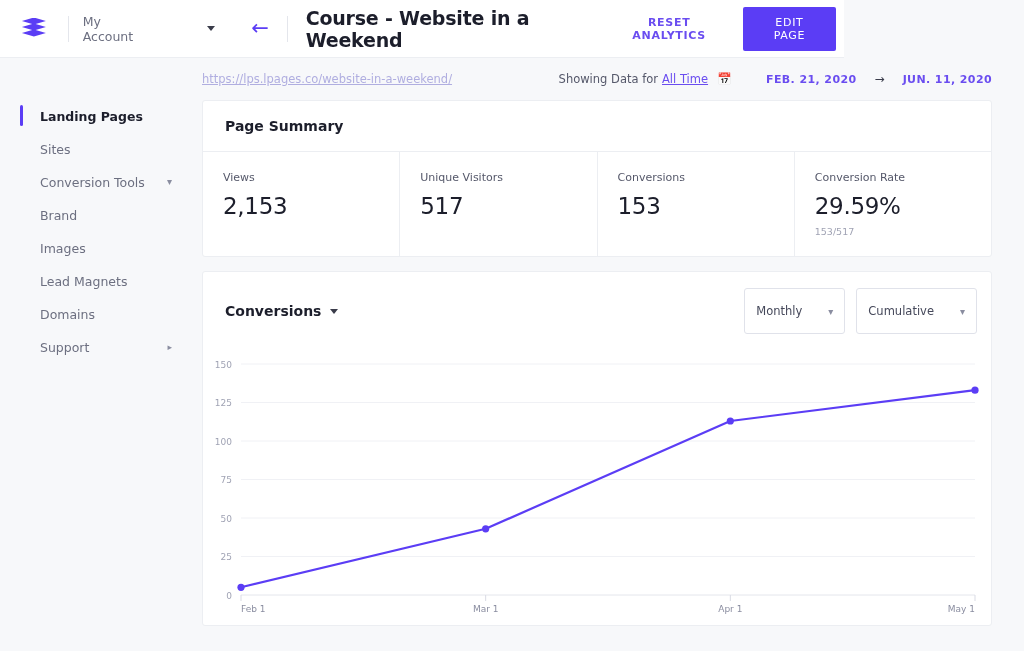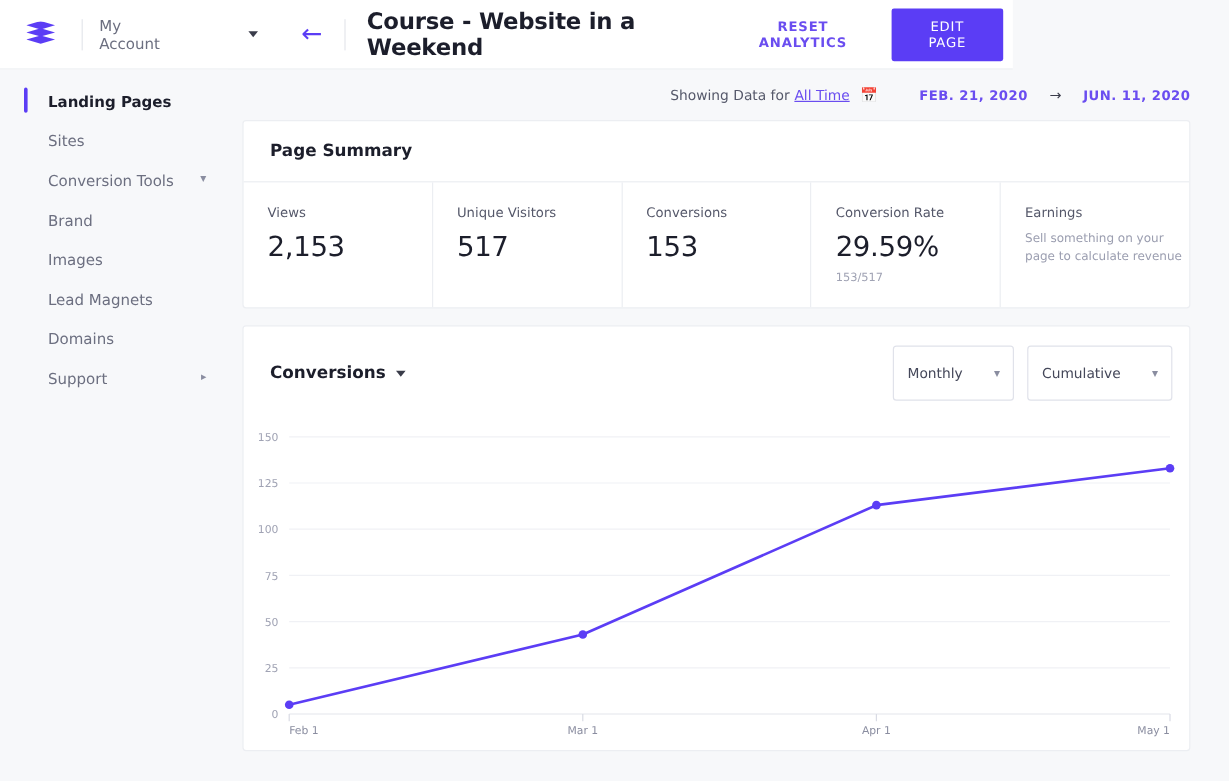--- a/index.html
+++ b/index.html
@@ -68,21 +68,21 @@
   
   .sidebar {
     position:absolute; top:58px; left:0; width:190px; height:593px;
     background:#f7f8fa; padding-top:12px;
   }
   .nav-item {
     position:relative; display:flex; align-items:center;
     height:28px; padding:0 18px 0 40px; margin-bottom:5px;
     font-size:12.5px; color:#6c6f80; cursor:pointer;
   }
-  .nav-item.active { color:#1c1e2b; font-weight:bold; }
+  .nav-item.active { color:#1c1e2b; font-weight:bold;margin-top:32px; }
   .nav-item.active::before {
     content:""; position:absolute; left:20px; top:3px;
     width:2.5px; height:21px; background:#5b3df5; border-radius:2px;
   }
   .nav-item .chev {
     margin-left:auto; font-size:10px; color:#8a8da0; line-height:1;
   }
   .nav-item .chev-right { margin-left:auto; font-size:9px; color:#8a8da0; }
 
   
@@ -204,20 +204,21 @@
     </div>
     <div class="nav-item">
       <span>Support</span>
       <span class="chev-right">▸</span>
     </div>
   </div>
 
   <div class="content">
 
     <div class="meta-row">
+      <a class="page-url" href="#">https://lps.lpages.co/website-in-a-weekend/</a>
       <div class="date-controls">
         <span class="showing-label">Showing Data for</span>
         <span class="all-time">All Time</span>
         <span class="cal-icon">📅</span>
         <span class="date-from">FEB. 21, 2020</span>
         <span class="date-arrow">→</span>
         <span class="date-to">JUN. 11, 2020</span>
       </div>
     </div>
 
@@ -233,24 +234,20 @@
           <div class="metric-value">517</div>
         </div>
         <div class="metric">
           <div class="metric-label">Conversions</div>
           <div class="metric-value">153</div>
         </div>
         <div class="metric">
           <div class="metric-label">Conversion Rate</div>
           <div class="metric-value">29.59%</div>
           <div class="metric-sub">153/517</div>
-        </div>
-        <div class="metric">
-          <div class="metric-label">Earnings</div>
-          <div class="metric-note">Sell something on your page to calculate revenue</div>
         </div>
       </div>
     </div>
 
     <div class="card">
       <div class="chart-head">
         <div class="chart-title">
           <span>Conversions</span>
           <span class="caret-sm"></span>
         </div>

